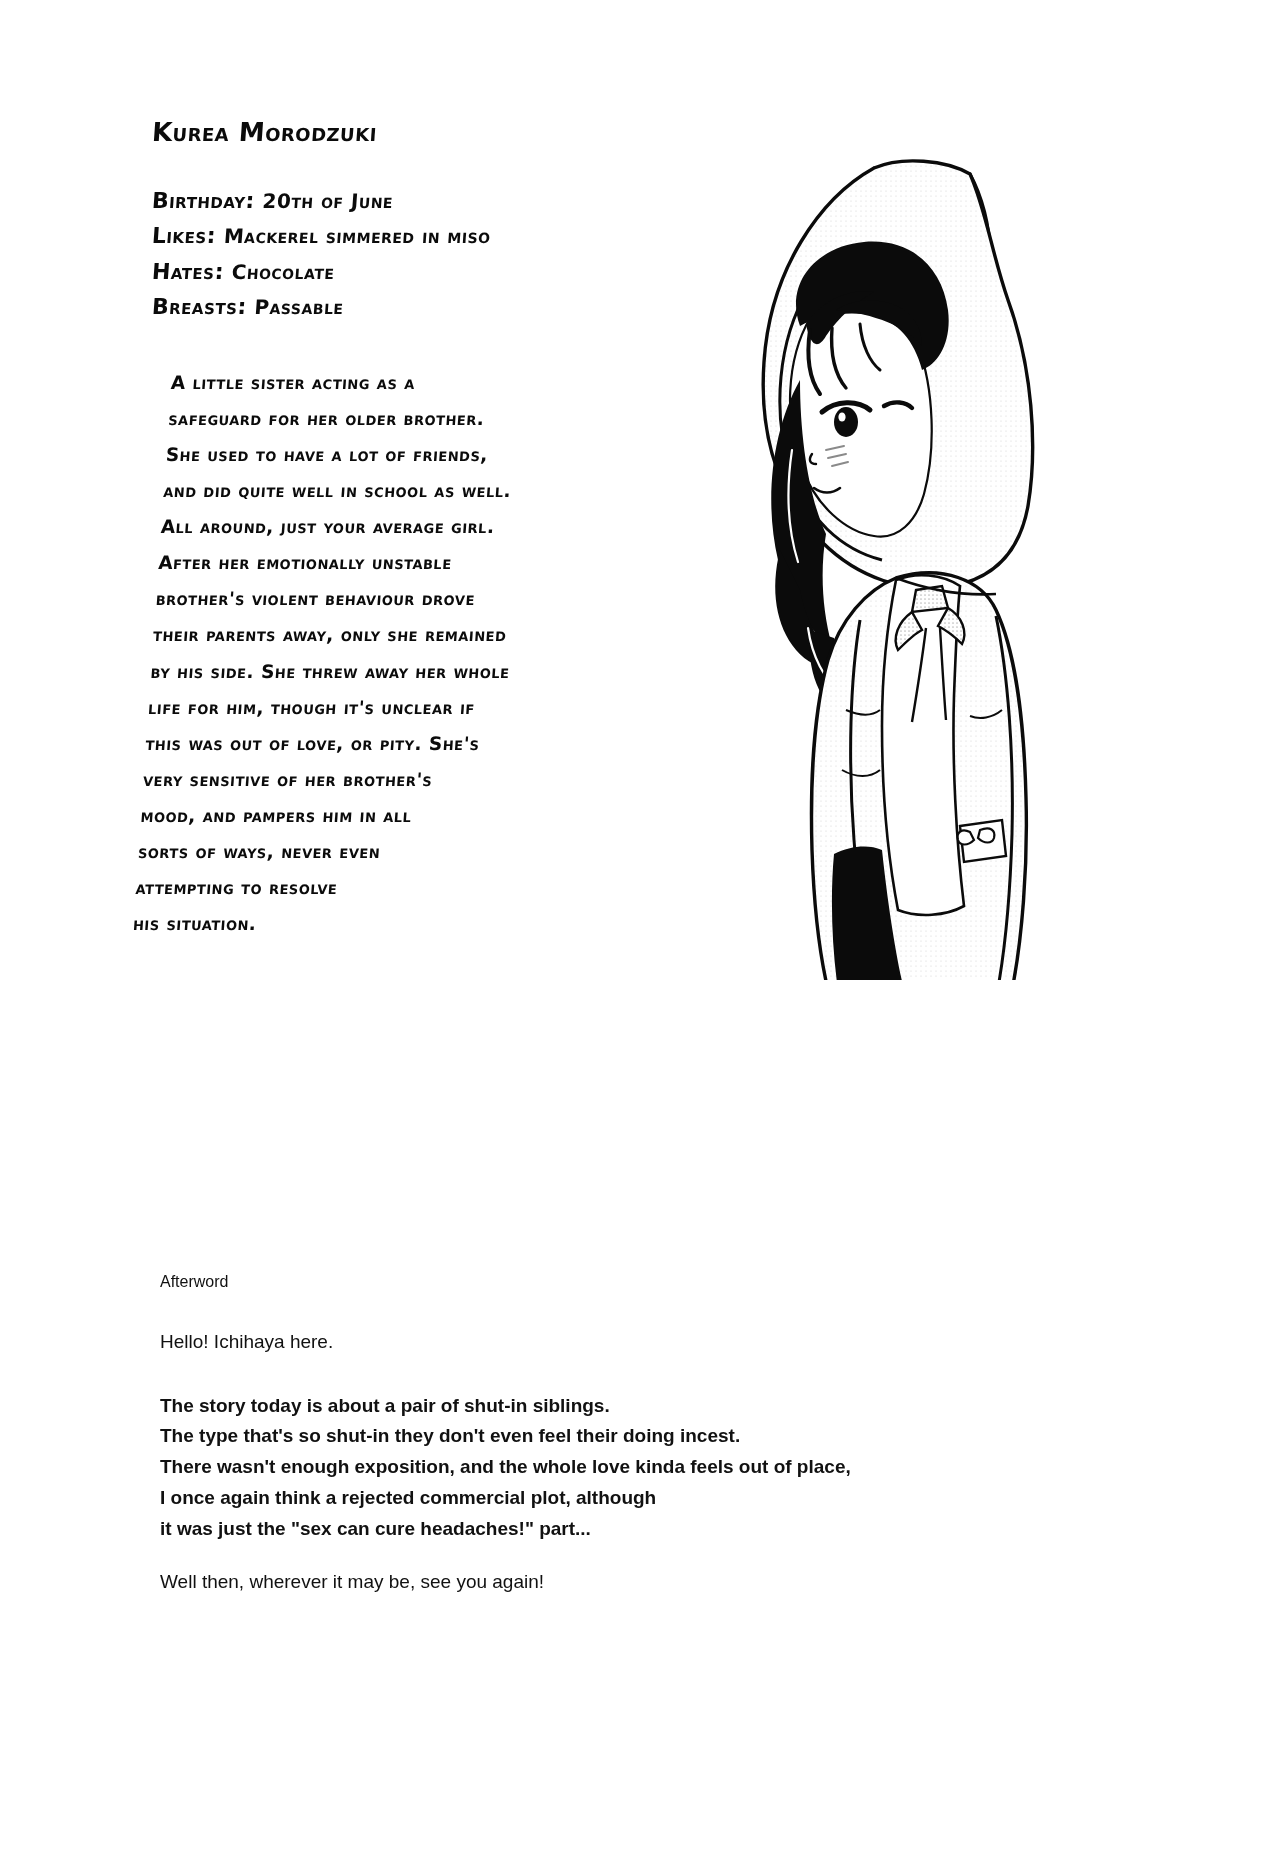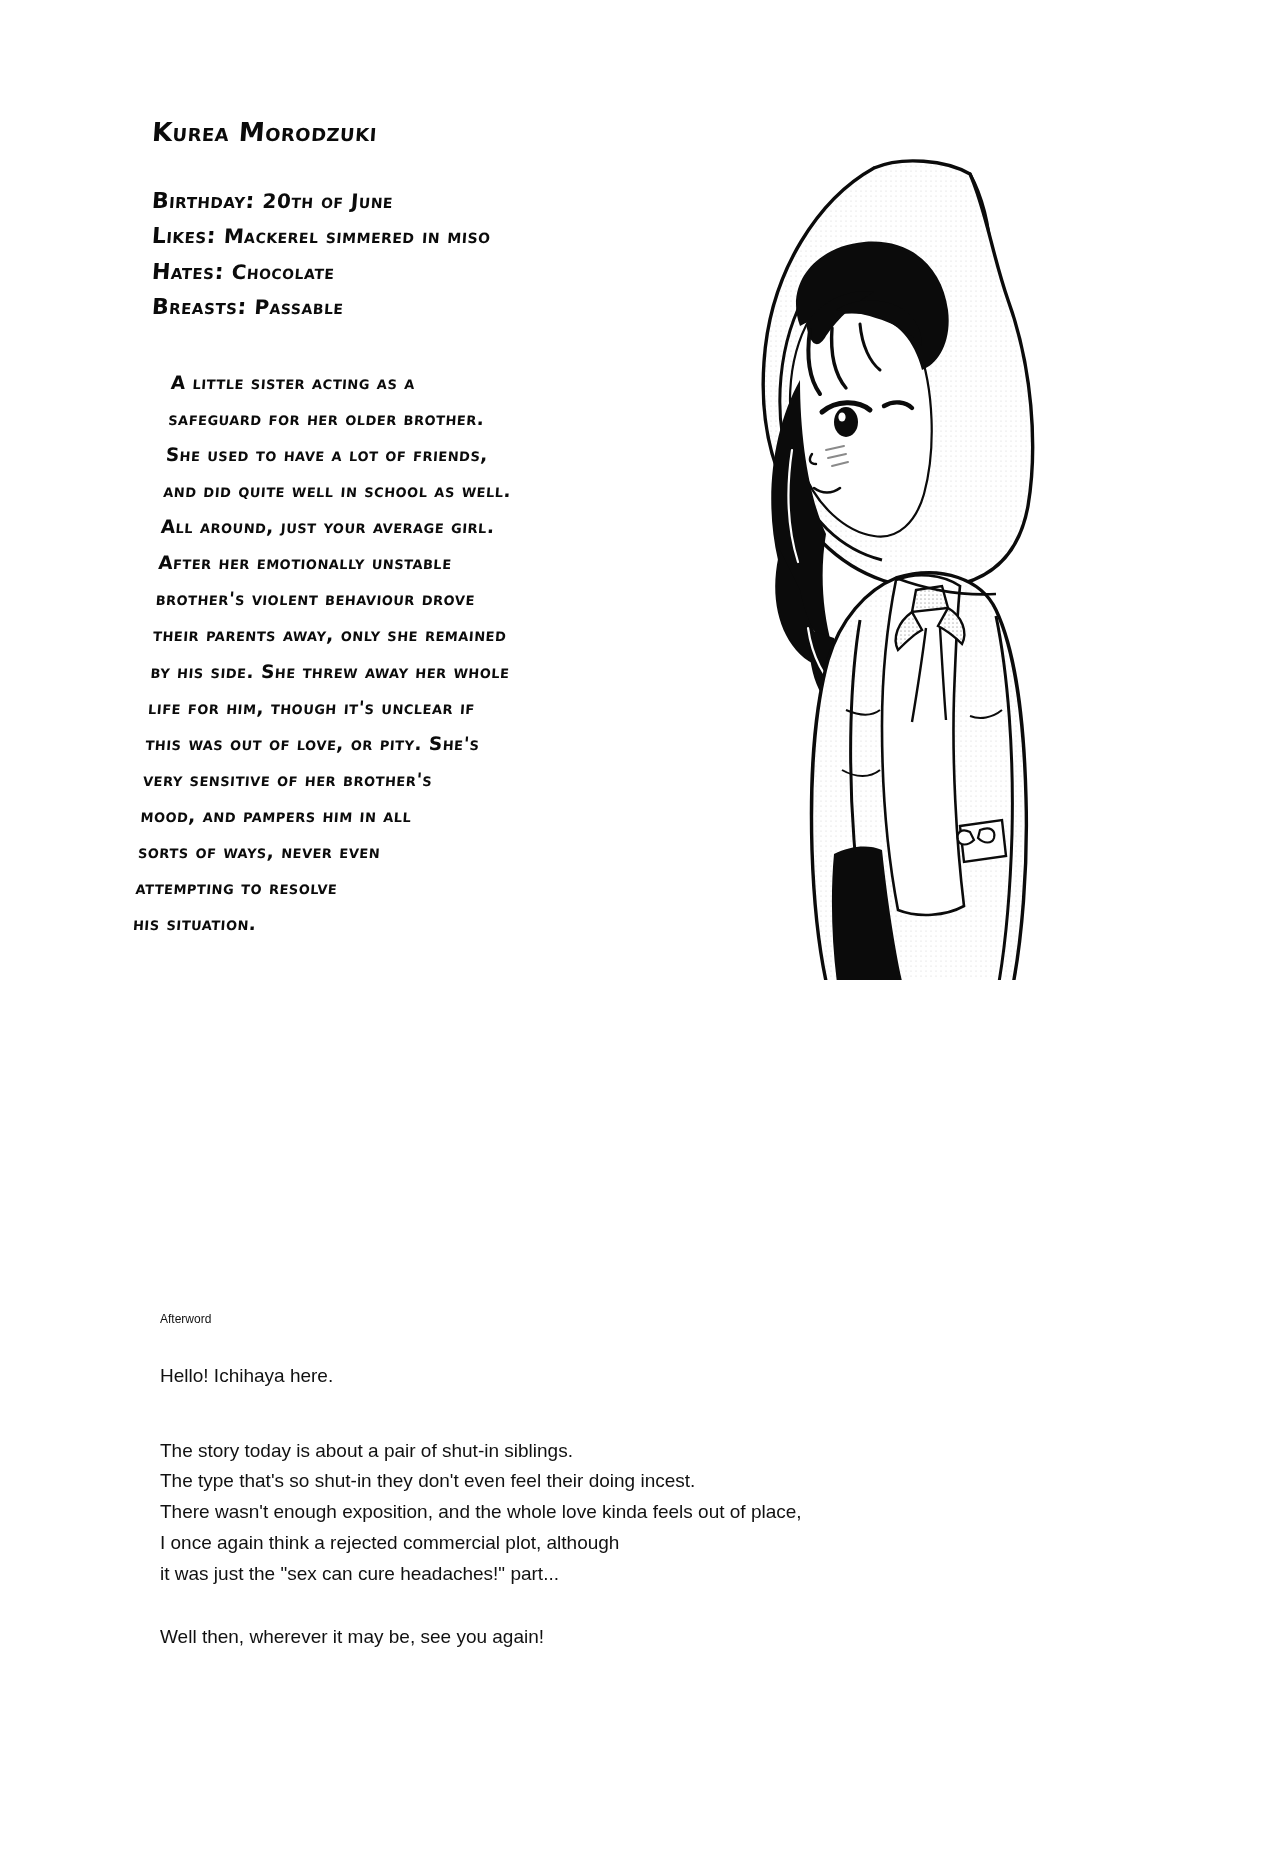--- a/index.html
+++ b/index.html
@@ -75,34 +75,34 @@
   .art svg { display: block; }
 
   
   .afterword {
     position: absolute;
     left: 160px;
     top: 1270px;
     width: 900px;
   }
   .afterword-title {
-    font-size: 12px;
+    font-size: 16px;
     line-height: 1.5;
     margin-bottom: 34px;
-    margin-top: 40px;
   }
   .afterword-greeting {
     font-size: 19px;
     line-height: 1.5;
-    margin-bottom: 45px;
+    margin-bottom: 34px;
   }
   .afterword-body {
     font-size: 19px;
     line-height: 1.62;
-    margin-bottom: 34px;
+    margin-bottom: 24px;
+    font-weight: bold;
   }
   .afterword-body span { display: block; }
   .afterword-closing {
     font-size: 19px;
     line-height: 1.5;
   }
 </style>
 </head>
 <body>
 

